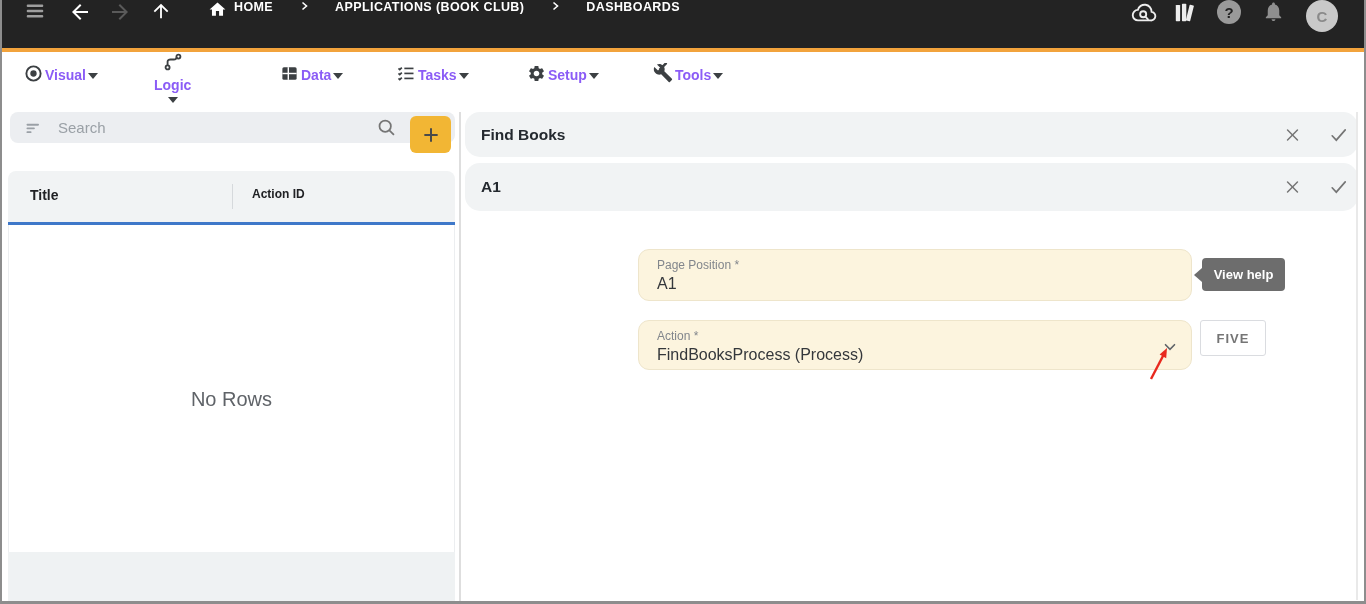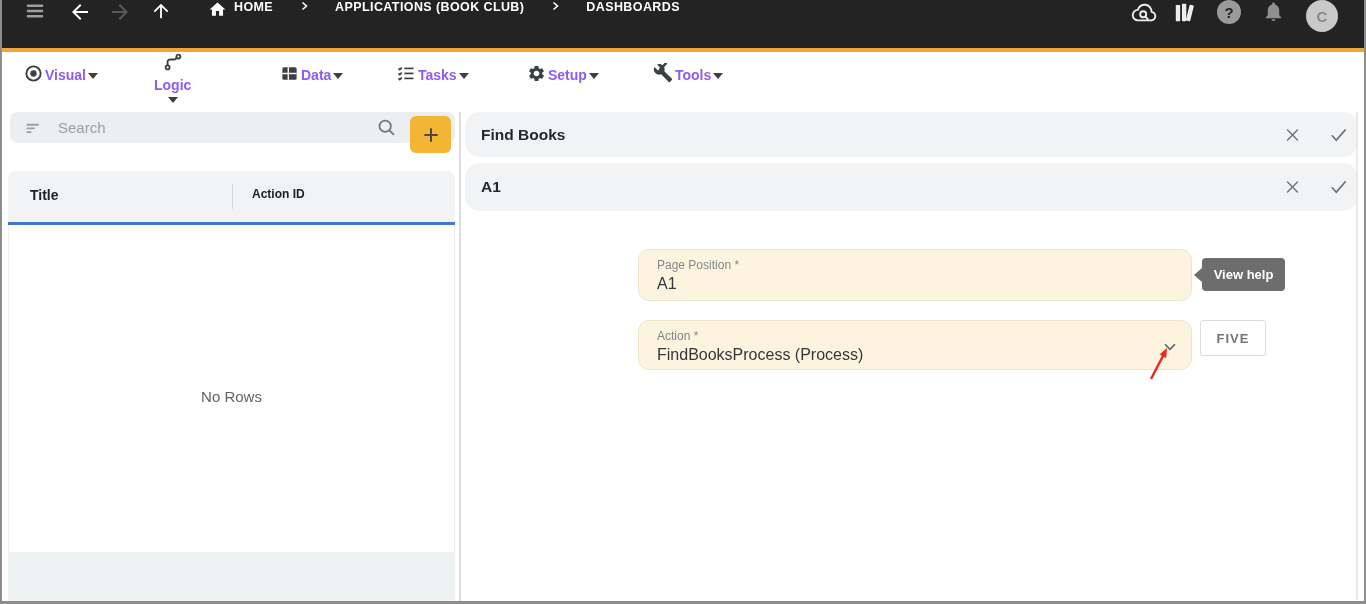--- a/index.html
+++ b/index.html
@@ -34,21 +34,21 @@
   .searchbox input { flex:1; border:none; outline:none; background:transparent; font-family:"Liberation Sans",sans-serif; font-size:15px; color:#3C4043; margin-left:14px; }
   .searchbox input::placeholder { color:#9AA0A6; }
   .add-btn { position:absolute; right:4px; top:4px; width:41px; height:37px; background:#F2B634; border:none; border-radius:6px; display:flex; align-items:center; justify-content:center; cursor:pointer; }
 
   .list-header { position:absolute; left:8px; top:171px; width:447px; height:51px; background:#F1F3F4; border-radius:8px 8px 0 0; }
   .col-title { position:absolute; left:22px; top:16px; font-size:14px; font-weight:bold; color:#202124; }
   .col-action { position:absolute; left:244px; top:16px; font-size:12px; font-weight:bold; color:#202124; }
   .col-divider { position:absolute; left:224px; top:13px; width:1px; height:25px; background:#D6D9DC; }
   .list-accent { position:absolute; left:8px; top:222px; width:447px; height:3px; background:#3E78C9; }
   .list-body { position:absolute; left:8px; top:225px; width:447px; height:327px; background:#fff; border-left:1px solid #ECEEF0; border-right:1px solid #ECEEF0; }
-  .no-rows { position:absolute; left:0; top:163px; width:100%; text-align:center; font-size:15px; color:#5F6368; }
+  .no-rows { position:absolute; left:0; top:163px; width:100%; text-align:center; font-size:20px; color:#5F6368; }
   .list-footer { position:absolute; left:8px; top:552px; width:447px; height:50px; background:#EFF2F3; }
 
   .splitter { position:absolute; left:459px; top:112px; width:2px; height:490px; background:#DEDEDE; }
 
   
   .panel-bar { position:absolute; left:465px; width:893px; background:#F1F3F4; border-radius:15px; }
   .bar-find { top:112px; height:45px; }
   .bar-a1 { top:163px; height:48px; }
   .bar-title { position:absolute; left:16px; top:50%; transform:translateY(-50%); font-size:15.5px; font-weight:bold; color:#24292F; }
   .bar-icon { position:absolute; top:50%; transform:translateY(-50%); cursor:pointer; display:flex; }

